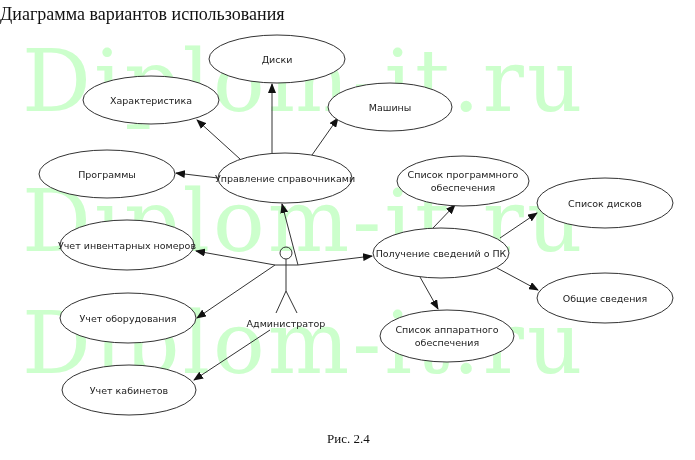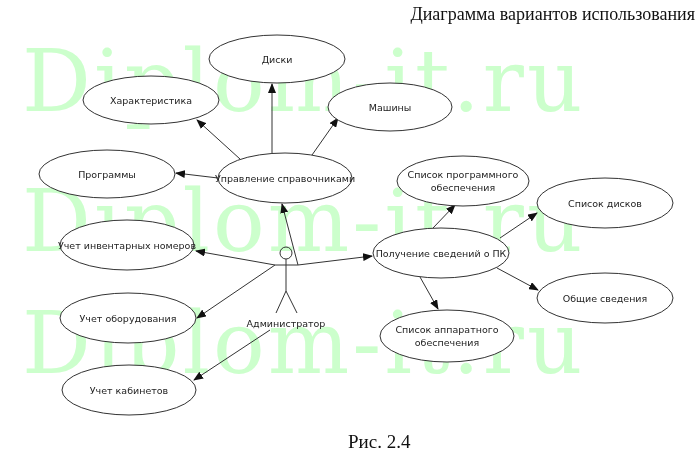--- a/index.html
+++ b/index.html
@@ -1,18 +1,18 @@
 <!DOCTYPE html>
 <html><head>
   <meta charset="utf-8">
   <style>
     html, body { margin: 0; padding: 0; background: #ffffff; }
     body { width: 695px; height: 460px; position: relative; overflow: hidden; font-family: "Liberation Sans", sans-serif; }
-    .title { position: absolute; left: 0; top: 4px; width: 760px; text-align: right; font-family: "Liberation Serif", serif; font-size: 18px; color: #111; }
-    .caption { position: absolute; left: 348px; top: 431px; font-family: "Liberation Serif", serif; font-size: 19px; color: #111; }
+    .title { position: absolute; left: 0; top: 4px; width: 760px; text-align: left; font-family: "Liberation Serif", serif; font-size: 18px; color: #111; }
+    .caption { position: absolute; left: 327px; top: 431px; font-family: "Liberation Serif", serif; font-size: 13px; color: #111; }
     .watermark { position: absolute; left: 22px; font-family: "DejaVu Serif", "Liberation Serif", serif; font-size: 86px; color: #ccffcc; white-space: nowrap; letter-spacing: 3px; line-height: 1; }
     svg.diagram { position: absolute; left: 0; top: 0; }
     .uc-text { font-family: "DejaVu Sans", "Liberation Sans", sans-serif; font-size: 9.5px; fill: #222; }
     .uc-shape { fill: none; stroke: #333; stroke-width: 1; }
   </style>
 </head>
 <body>
 
 <div class="watermark" style="top:38px;">Diplom-it.ru</div>
 <div class="watermark" style="top:178px;">Diplom-it.ru</div>

